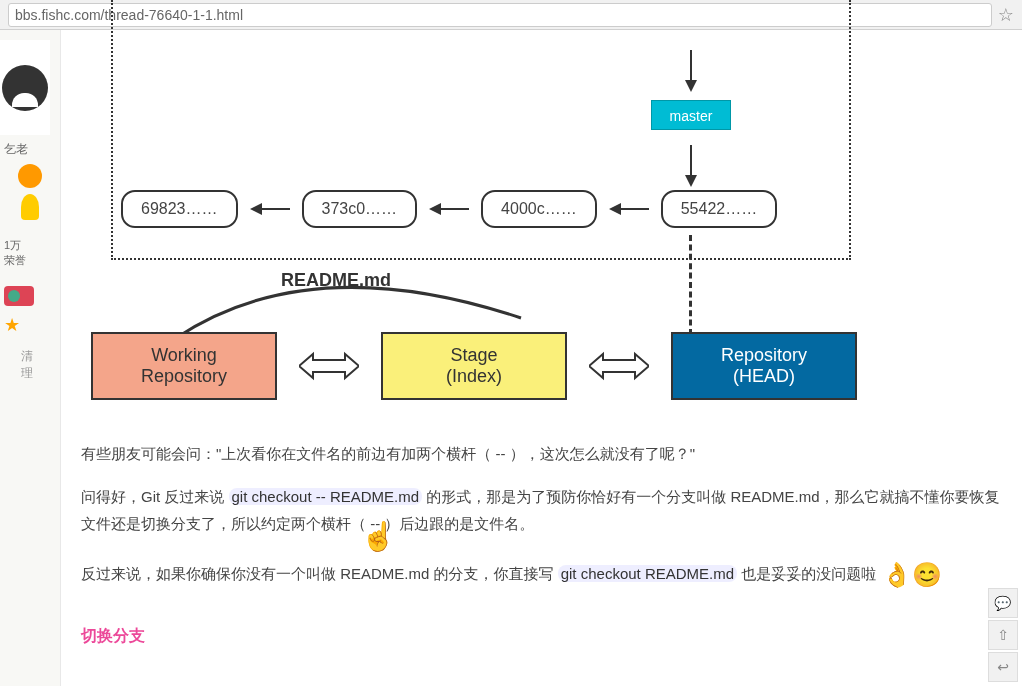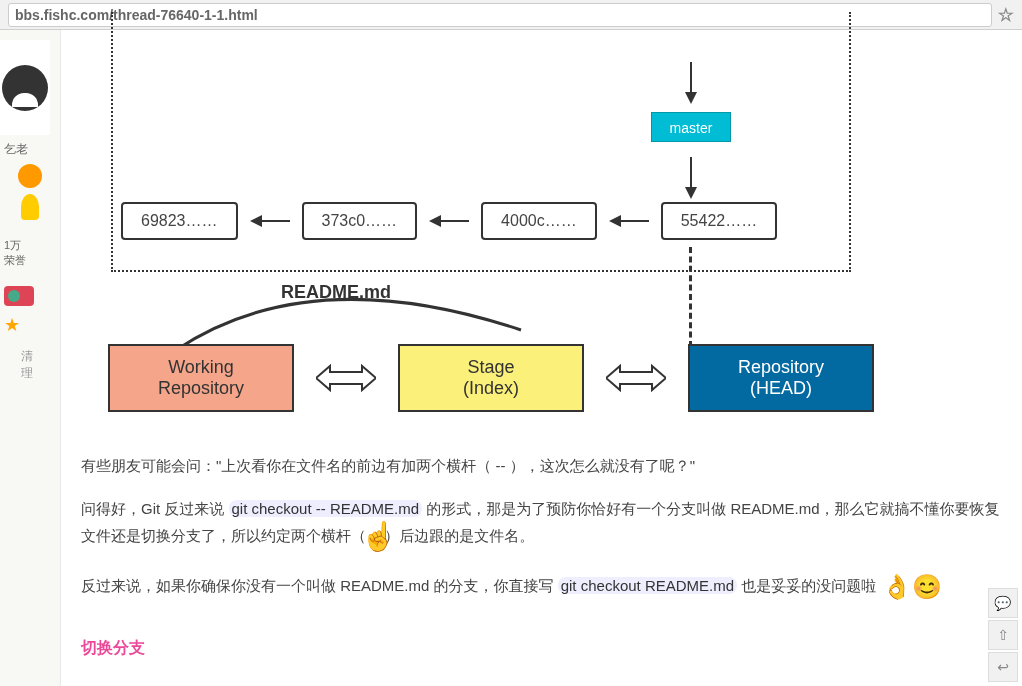--- a/index.html
+++ b/index.html
@@ -1,57 +1,57 @@
 <!DOCTYPE html>
 <html><head>
 <meta charset="utf-8">
 <style>
   * { box-sizing: border-box; margin: 0; padding: 0; }
   body { font-family: "Microsoft YaHei", Arial, sans-serif; font-size: 14px; background: #f8f8f5; width: 1022px; height: 686px; overflow: hidden; position: relative; }
   
-  .url-bar { height: 30px; background: #f1f1f1; border-bottom: 1px solid #d0d0d0; display: flex; align-items: center; padding: 0 8px; font-weight: bold; }
+  .url-bar { height: 30px; background: #f1f1f1; border-bottom: 1px solid #d0d0d0; display: flex; align-items: center; padding: 0 8px; }
   .url-input { flex: 1; background: #fff; border: 1px solid #ccc; border-radius: 3px; padding: 2px 6px; font-size: 14px; color: #666; height: 24px; display: flex; align-items: center; }
   .star-icon { color: #888; font-size: 18px; margin-left: 6px; }
   
   .content-wrap { display: flex; height: 656px; }
   .left-col { width: 60px; background: #f8f8f5; position: relative; }
   .avatar { width: 50px; height: 95px; margin: 10px 0 0 0; background: #fff; display: flex; align-items: center; justify-content: center; }
   .avatar-img { width: 46px; height: 46px; background: #333; border-radius: 50%; position: relative; overflow: hidden; }
   .avatar-img::before { content: ''; position: absolute; top: 28px; left: 10px; width: 26px; height: 14px; background: #fff; border-radius: 12px 12px 0 0; }
   .sidebar-text { font-size: 12px; color: #666; margin: 6px 4px; }
   .badges { margin: 4px; display: flex; flex-direction: column; gap: 6px; align-items: center; }
   .badge-sun { width: 24px; height: 24px; background: #ff9900; border-radius: 50%; }
   .badge-ribbon { width: 18px; height: 26px; background: #ffcc00; border-radius: 50% 50% 4px 4px; }
   .stats { font-size: 11px; color: #666; margin: 18px 4px; }
   .badge-node { width: 30px; height: 20px; background: #d45; border-radius: 4px; margin: 8px 4px; position: relative; }
   .badge-node::after { content:''; position:absolute; left:4px; top:4px; width:12px; height:12px; background:#4a8; border-radius:50%; }
   .badge-star { color: #ffa500; font-size: 18px; margin: 8px 4px; }
   .sidebar-link { font-size: 12px; color: #999; margin-top: 10px; padding: 2px 21px; }
   
-  .main { flex: 1; background: #fff; padding: 12px 20px; position: relative; border-left: 1px solid #e8e8e8; }
+  .main { flex: 1; background: #fff; padding: 0 20px; position: relative; border-left: 1px solid #e8e8e8; }
   
   .diagram { position: relative; height: 390px; margin-bottom: 20px; }
   .dotted-box { position: absolute; top: -30px; left: 30px; width: 740px; height: 260px; border: 2px dotted #333; border-top: none; }
   .node-master { position: absolute; top: 70px; left: 570px; width: 80px; height: 30px; background: #00bcd4; color: #fff; text-align: center; line-height: 30px; border: 1px solid #0097a7; }
   .arrow-down { position: absolute; width: 0; height: 0; border-left: 6px solid transparent; border-right: 6px solid transparent; border-top: 12px solid #333; }
   .arrow-down.a1 { top: 50px; left: 604px; }
   .arrow-down::before { content: ''; position: absolute; top: -42px; left: -1px; width: 2px; height: 32px; background: #333; }
   .arrow-down.a2 { top: 145px; left: 604px; }
   
   .commit-row { position: absolute; top: 160px; left: 40px; display: flex; align-items: center; gap: 0; }
-  .commit-node { border: 2px solid #333; border-radius: 4px; padding: 8px 18px; background: #fff; font-size: 16px; color: #444; }
+  .commit-node { border: 2px solid #333; border-radius: 14px; padding: 8px 18px; background: #fff; font-size: 16px; color: #444; }
   .arrow-left { display: inline-block; vertical-align: middle; margin: 0 12px; }
   .arrow-left svg { display: block; }
   
   .dashed-line { position: absolute; top: 205px; left: 608px; width: 0; height: 100px; border-left: 3px dashed #333; }
   
   .readme-label { position: absolute; top: 240px; left: 200px; font-weight: bold; font-size: 18px; color: #333; }
   .curved-arrow { position: absolute; top: 238px; left: 90px; }
   
-  .bottom-row { position: absolute; top: 302px; left: 10px; display: flex; align-items: center; gap: 22px; margin-left: 17px; }
+  .bottom-row { position: absolute; top: 302px; left: 10px; display: flex; align-items: center; gap: 22px; }
   .big-box { width: 186px; height: 68px; border: 2px solid #333; display: flex; flex-direction: column; align-items: center; justify-content: center; font-size: 18px; color: #333; }
   .box-working { background: #f4a58a; }
   .box-stage { background: #faf07a; }
   .box-repo { background: #0369a1; color: #fff; }
   .double-arrow svg { display: block; }
   
   .body-text { color: #444; font-size: 15px; line-height: 1.8; margin: 16px 0; }
   .cmd { background: #eef; color: #333; padding: 0 3px; border-radius: 8px; }
   
   .section-header { font-weight: bold; font-size: 16px; color: #ec4899; margin-top: 30px; }

